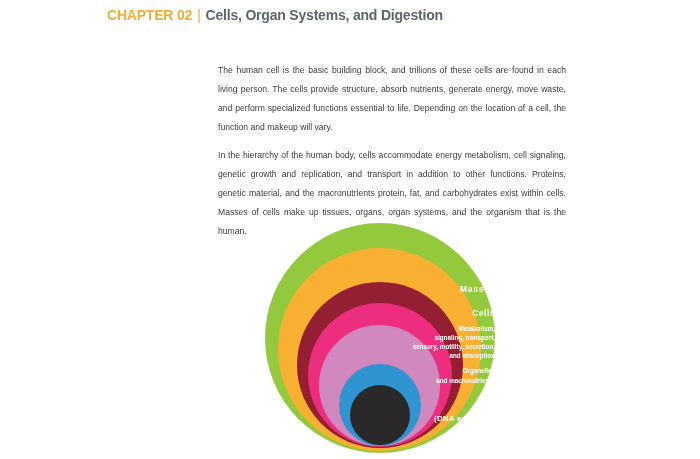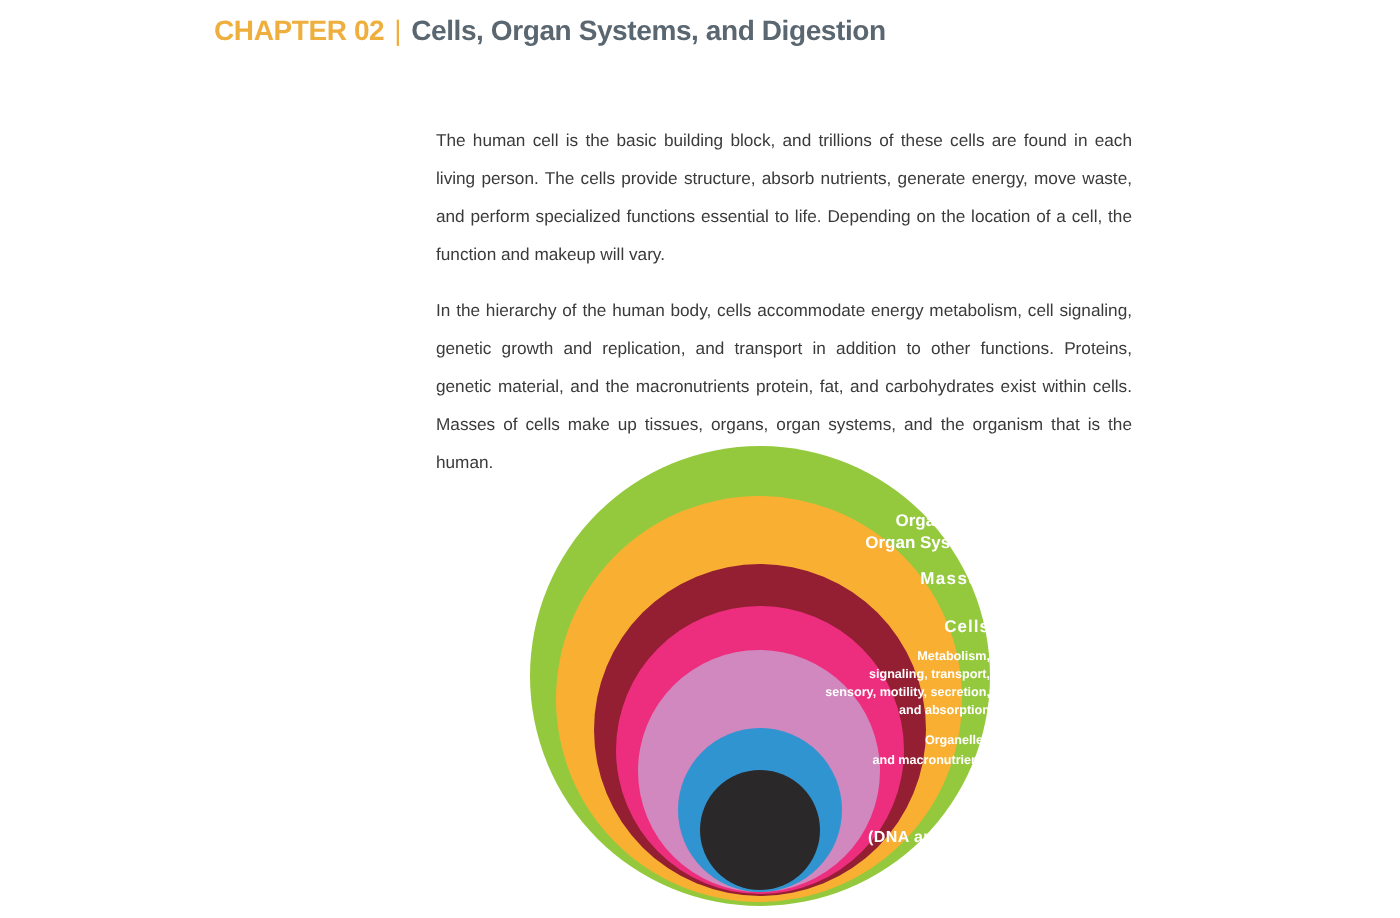--- a/index.html
+++ b/index.html
@@ -70,24 +70,20 @@
     <div class="circle c2" style="background: rgb(249, 176, 50);"></div>
     <div class="circle c3" style="background: rgb(148, 30, 50);"></div>
     <div class="circle c4" style="background: rgb(237, 46, 126);"></div>
     <div class="circle c5" style="background: rgb(208, 136, 190);"></div>
     <div class="circle c6" style="background: rgb(48, 148, 209);"></div>
     <div class="circle c7" style="background: rgb(43, 40, 41);"></div>
 
     <div class="lbl lbl-organism">
       <div>Organism</div>
     </div>
-    <div class="lbl lbl-organs">
-      <div>Organs and</div>
-      <div>Organ Systems</div>
-    </div>
     <div class="lbl lbl-tissues">
       <div>Masses</div>
     </div>
     <div class="lbl lbl-cells">
       <div>Cells</div>
     </div>
     <div class="lbl lbl-metabolism">
       <div>Metabolism,</div>
       <div>signaling, transport,</div>
       <div>sensory, motility, secretion,</div>

